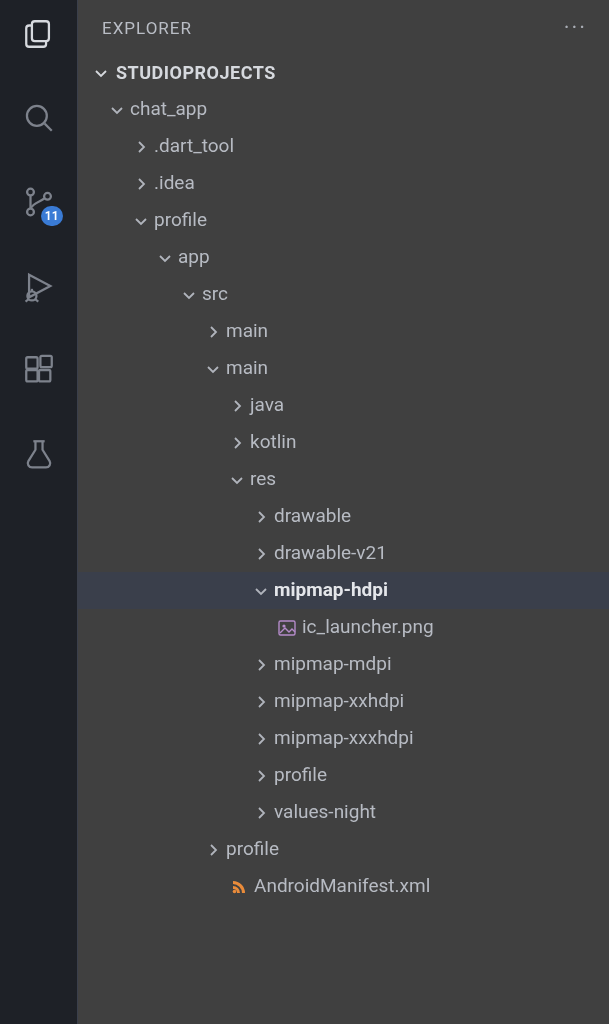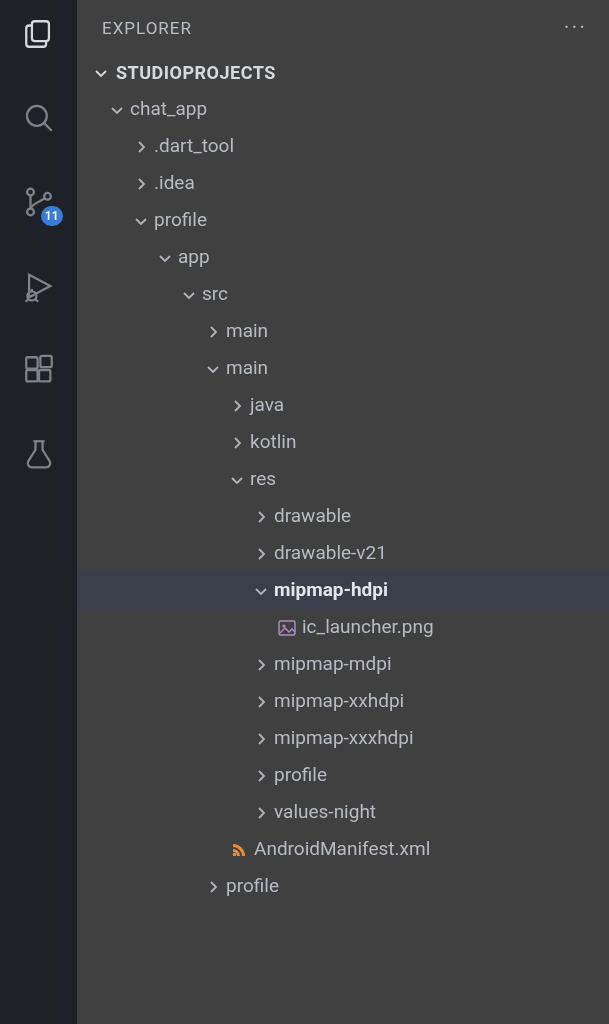--- a/index.html
+++ b/index.html
@@ -386,34 +386,34 @@
         <div class="tree-row">
           <span class="indent" style="width: 172px;"></span>
           <span class="twisty">
             <svg viewBox="0 0 16 16" fill="none" stroke="currentColor" stroke-width="1.8">
               <path d="M6 3 L11 8 L6 13"></path>
             </svg>
           </span>
           <span class="label">values-night</span>
         </div>
         <div class="tree-row">
+          <span class="indent" style="width: 124px;"></span>
+          <span class="twisty">
+            <svg viewBox="0 0 16 16" fill="none" stroke="currentColor" stroke-width="1.8">
+              <path d="M6 3 L11 8 L6 13"></path>
+            </svg>
+          </span>
+          <span class="label">profile</span>
+        </div>
+        <div class="tree-row">
           <span class="indent" style="width: 148px;"></span>
           <span class="file-icon rss-orange">
             <svg viewBox="0 0 20 20">
               <path fill="currentColor" d="M4 4 a12 12 0 0 1 12 12 h-3 a9 9 0 0 0 -9 -9 z"></path>
               <path fill="currentColor" d="M4 9 a7 7 0 0 1 7 7 h-3 a4 4 0 0 0 -4 -4 z"></path>
               <circle cx="5.5" cy="14.5" r="1.8" fill="currentColor"></circle>
             </svg>
           </span>
           <span class="label">AndroidManifest.xml</span>
         </div>
-        <div class="tree-row">
-          <span class="indent" style="width: 124px;"></span>
-          <span class="twisty">
-            <svg viewBox="0 0 16 16" fill="none" stroke="currentColor" stroke-width="1.8">
-              <path d="M6 3 L11 8 L6 13"></path>
-            </svg>
-          </span>
-          <span class="label">profile</span>
-        </div>
       </div>
   </div>
 </div>
 
 </body></html>

